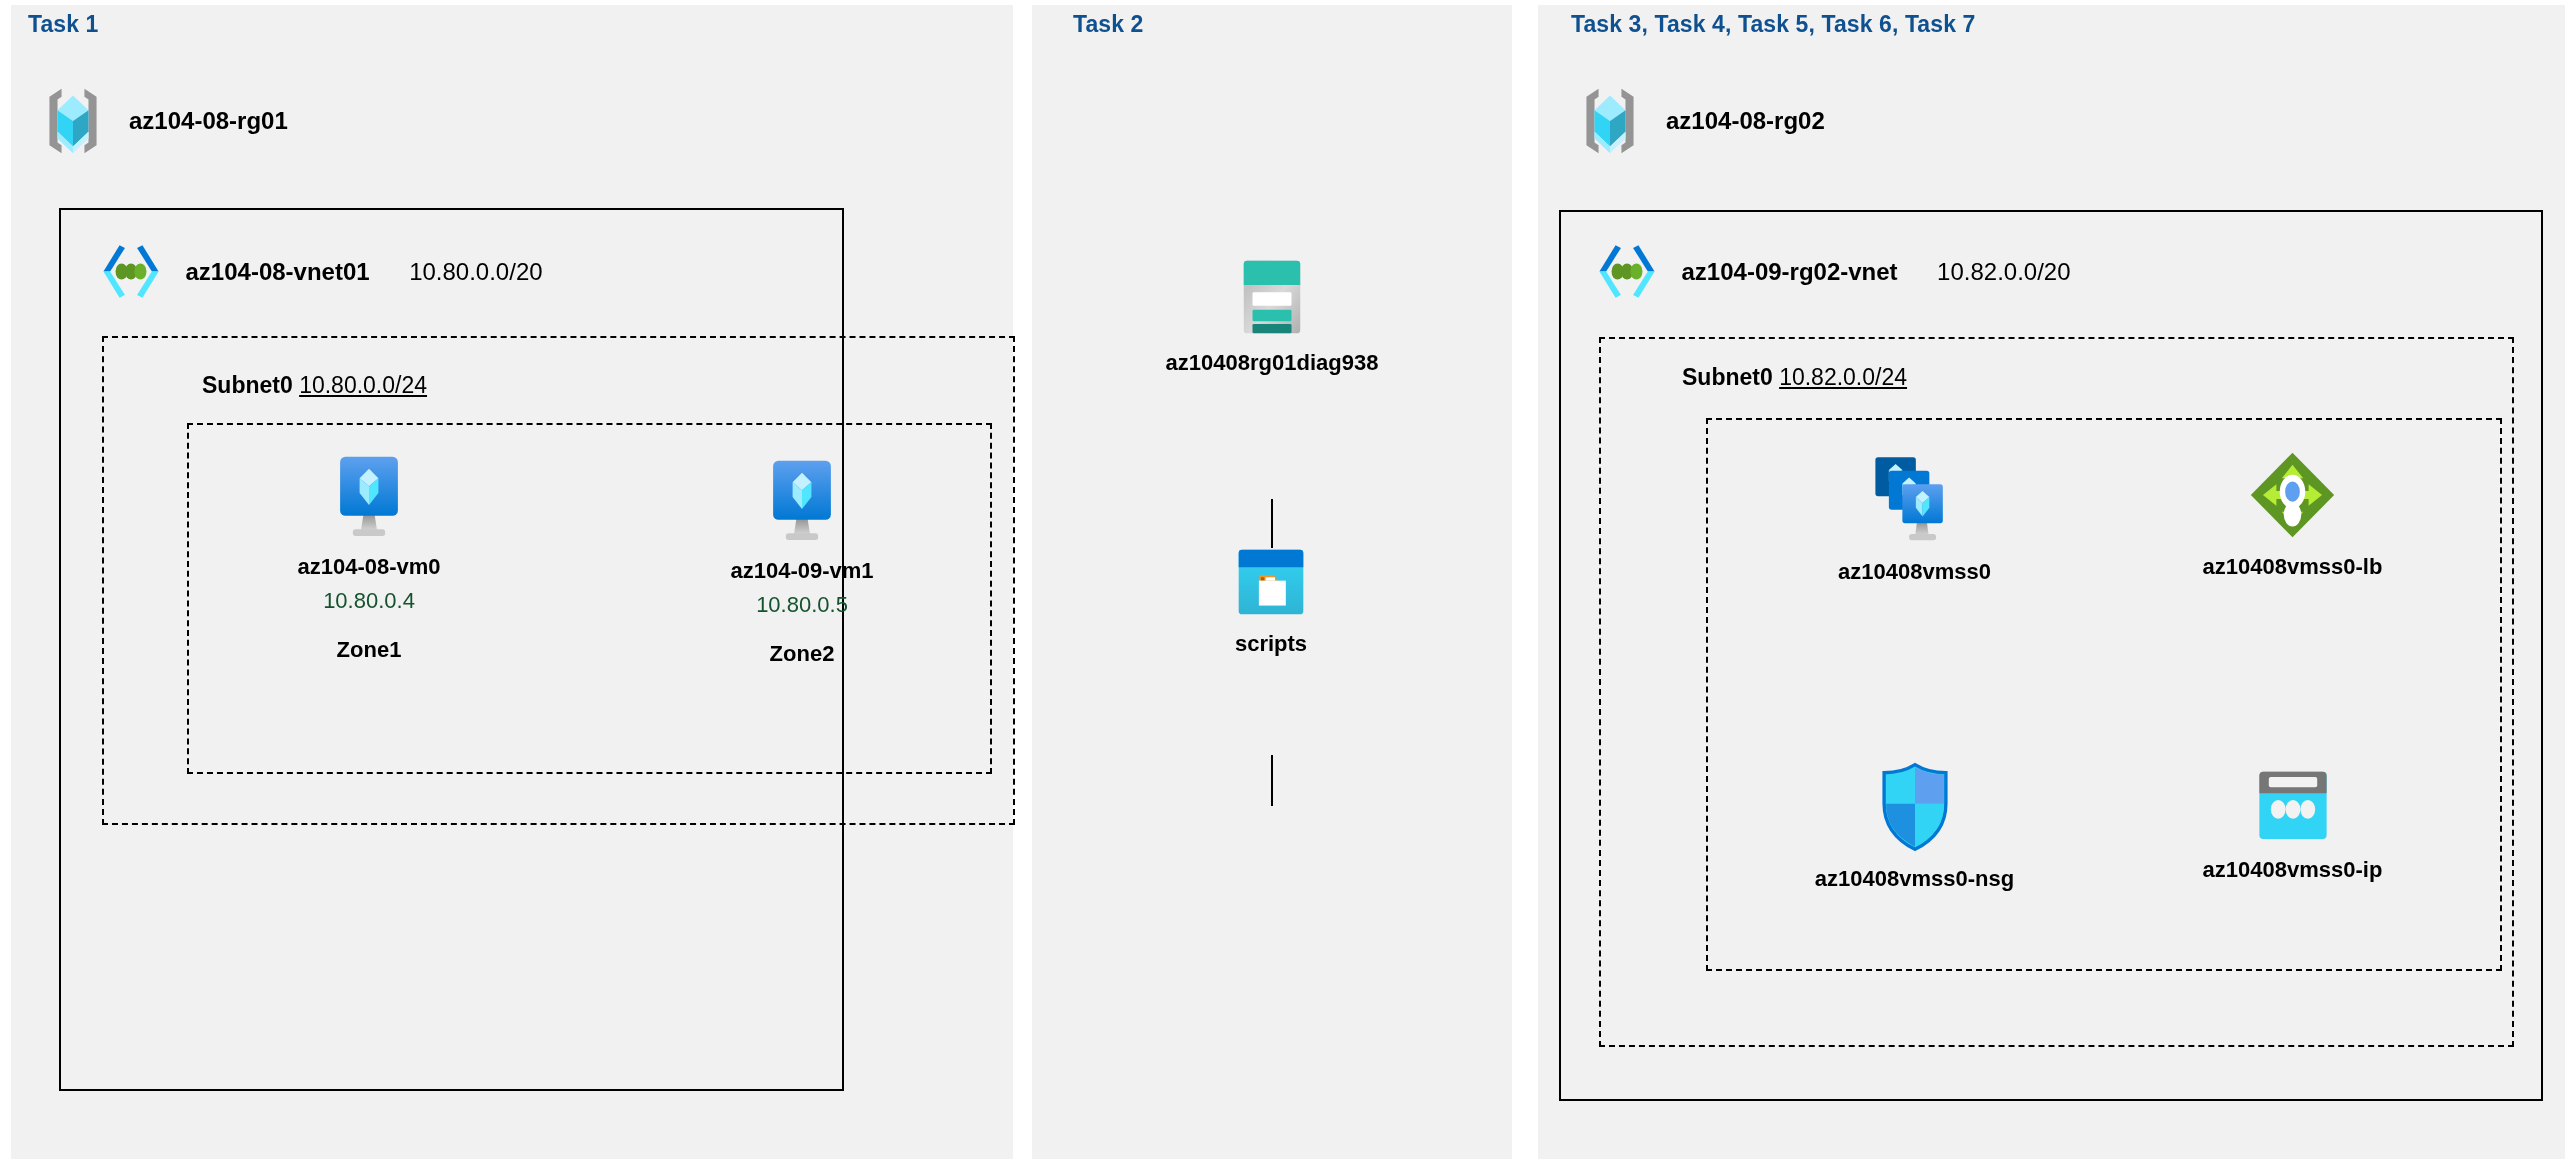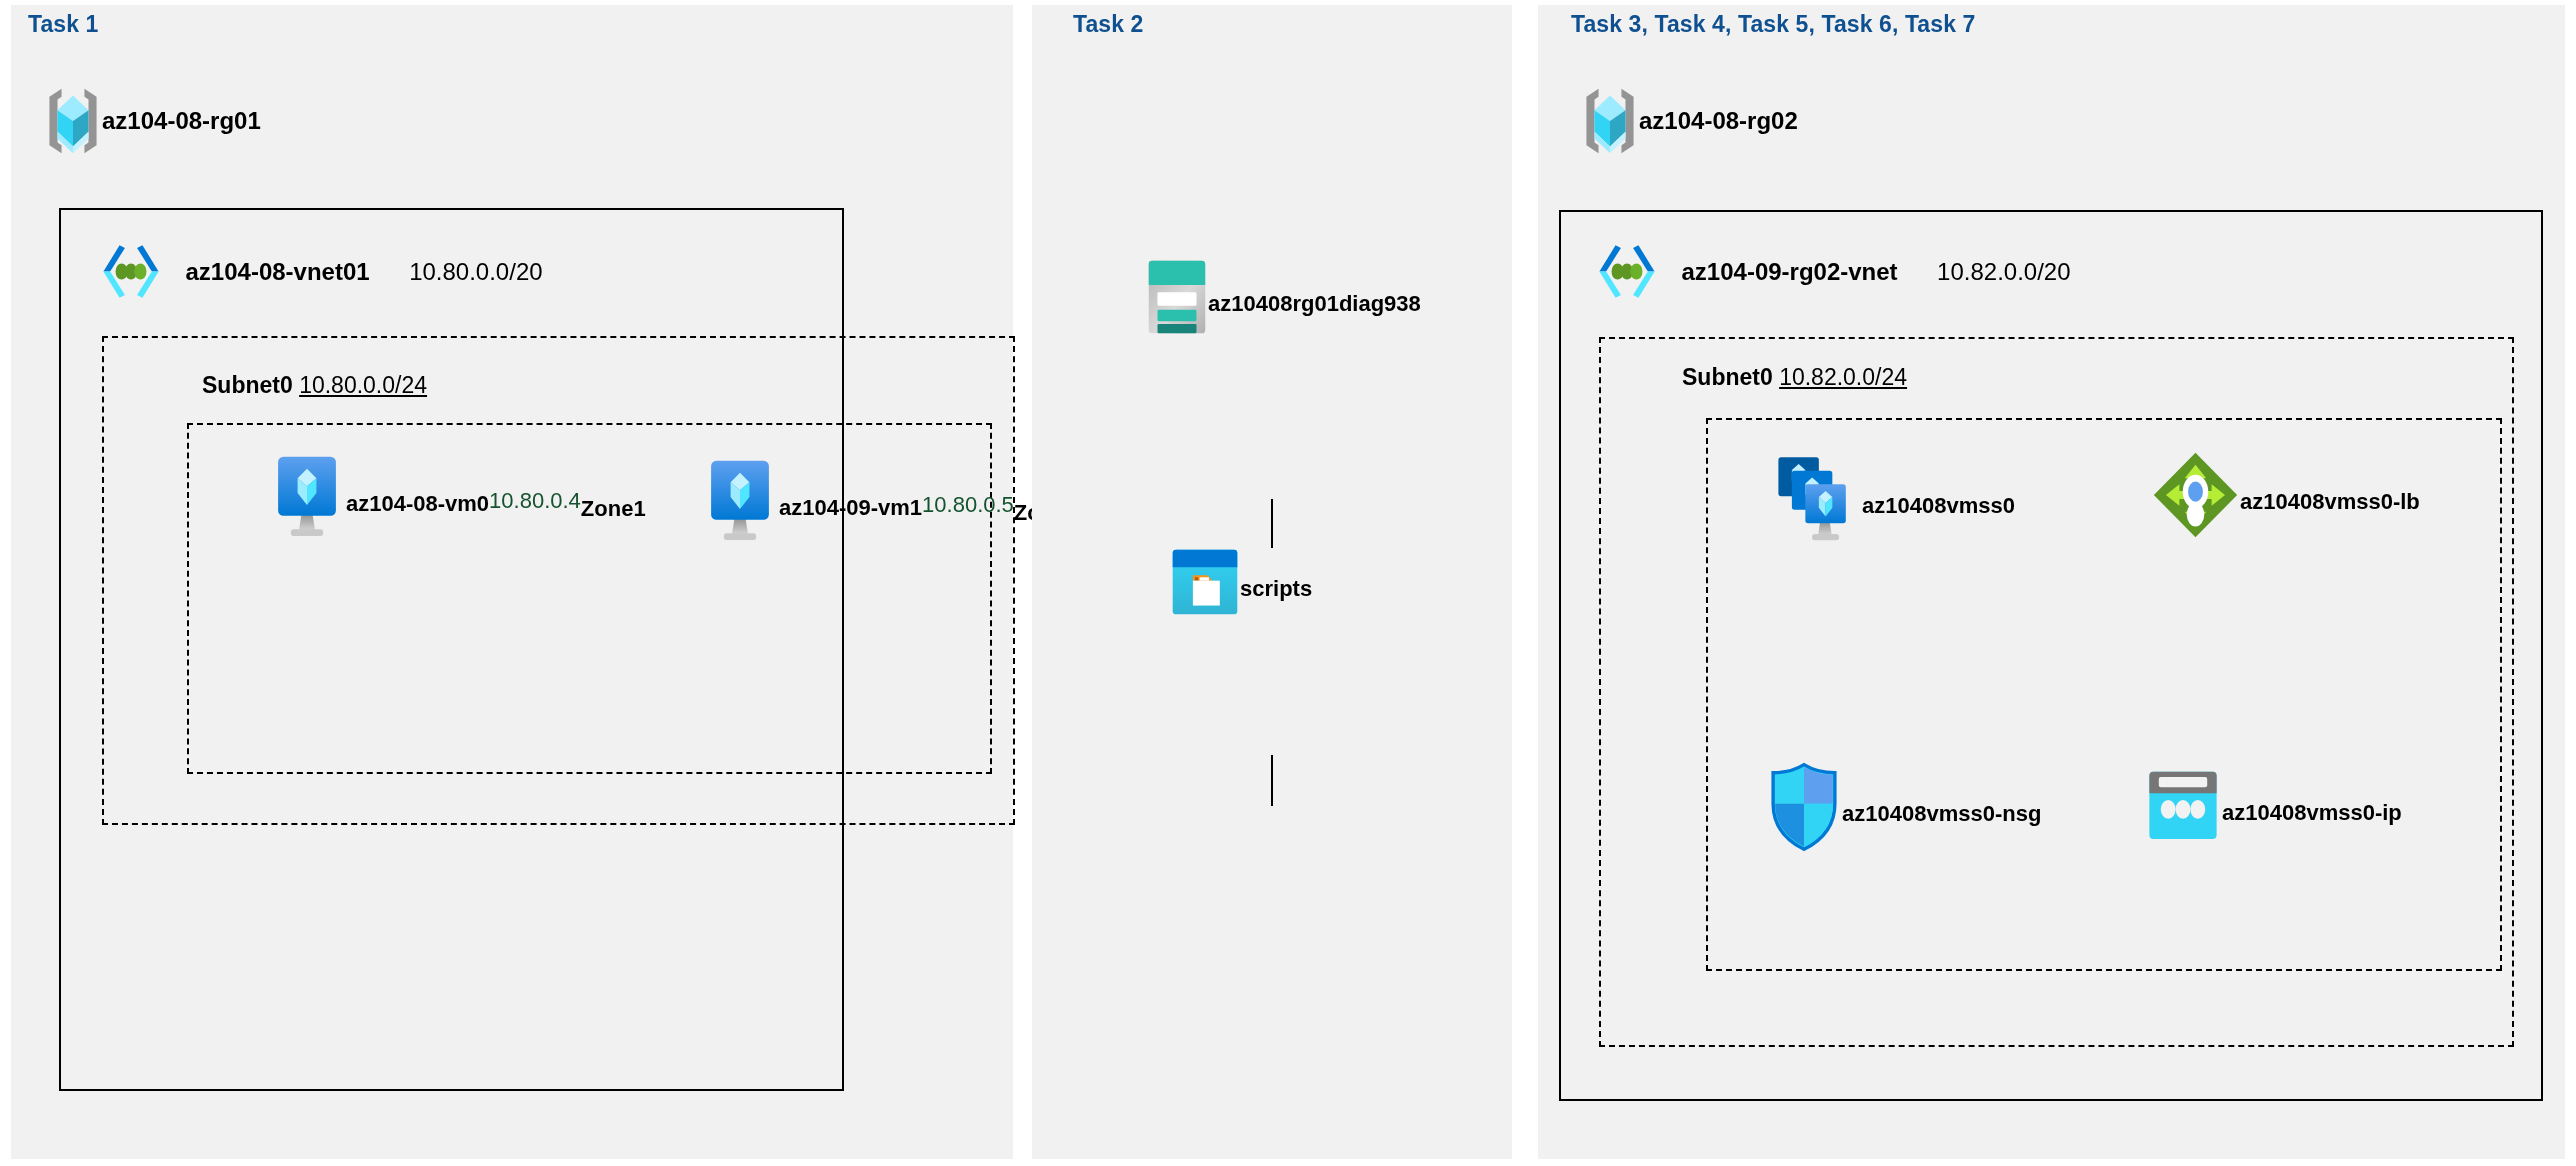--- a/index.html
+++ b/index.html
@@ -3,35 +3,35 @@
 <meta charset="utf-8">
 <style>
   html,body{margin:0;padding:0;background:#ffffff;}
   body{font-family:"Liberation Sans",sans-serif;}
   #canvas{position:relative;width:2576px;height:1166px;background:#ffffff;overflow:hidden;}
 
   .panel{position:absolute;background:#f1f1f1;}
 
   .task-label{position:absolute;color:#0f5090;font-weight:bold;font-size:23px;letter-spacing:0.1px;white-space:nowrap;}
 
-  .rg-row{position:absolute;display:flex;align-items:center;gap:0;justify-content:space-between;}
+  .rg-row{position:absolute;display:flex;align-items:center;gap:27px;justify-content:space-between;}
   .rg-name{font-size:24px;font-weight:bold;color:#000;white-space:nowrap;}
 
   .solidbox{position:absolute;border:2px solid #000;box-sizing:border-box;background:transparent;}
   .dashbox{position:absolute;border:2px dashed #000;box-sizing:border-box;background:transparent;}
 
   .vnet-row{position:absolute;display:flex;align-items:center;gap:17.5px;white-space:nowrap;}
   .vnet-name{font-size:24px;font-weight:bold;color:#000;}
   .vnet-cidr{font-size:24px;font-weight:normal;color:#000;margin-left:22px;}
 
   .subnet-label{position:absolute;font-size:23px;color:#000;white-space:nowrap;}
   .subnet-label b{font-weight:bold;}
   .subnet-label span{font-weight:normal;text-decoration:underline;}
 
-  .node{position:absolute;display:flex;flex-direction:row;align-items:center;}
+  .node{position:absolute;display:flex;flex-direction:column;align-items:center;}
   .node-cap{font-size:22px;font-weight:bold;color:#000;white-space:nowrap;text-align:center;margin-top:13.5px;}
   .node-sub{font-size:22px;font-weight:normal;color:#14532d;white-space:nowrap;text-align:center;margin-top:8px;}
   .node-zone{font-size:22px;font-weight:bold;color:#000;white-space:nowrap;text-align:center;margin-top:23px;}
 
   .connector{position:absolute;width:2px;background:#000;}
 
   svg{display:block;overflow:visible;}
 </style>
 </head>
 <body>

